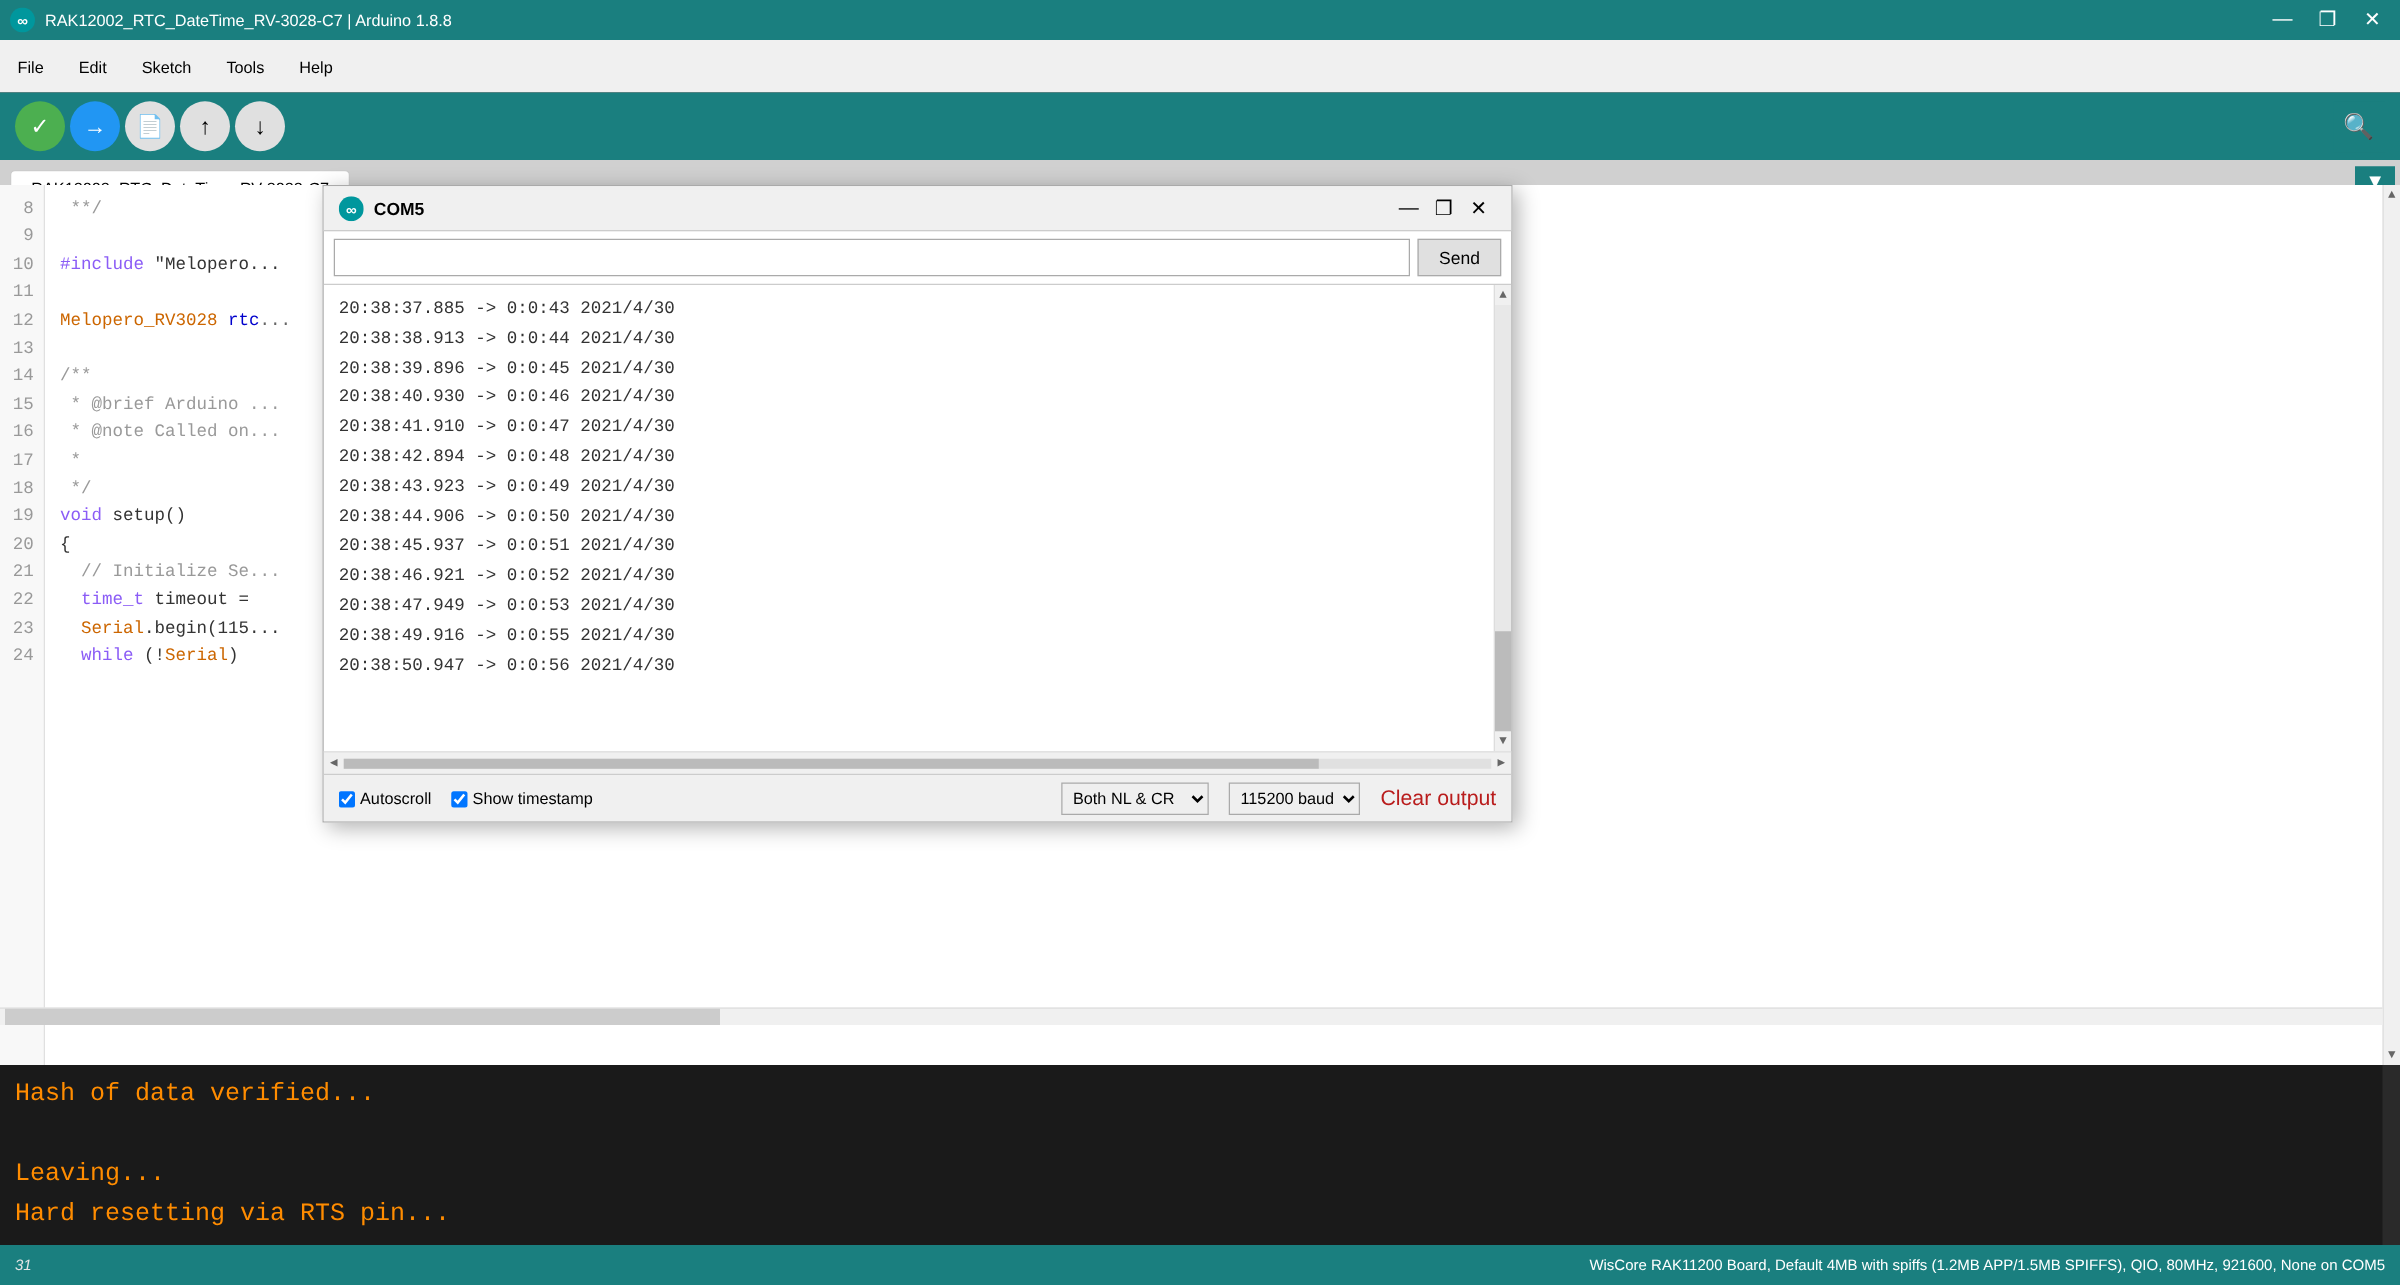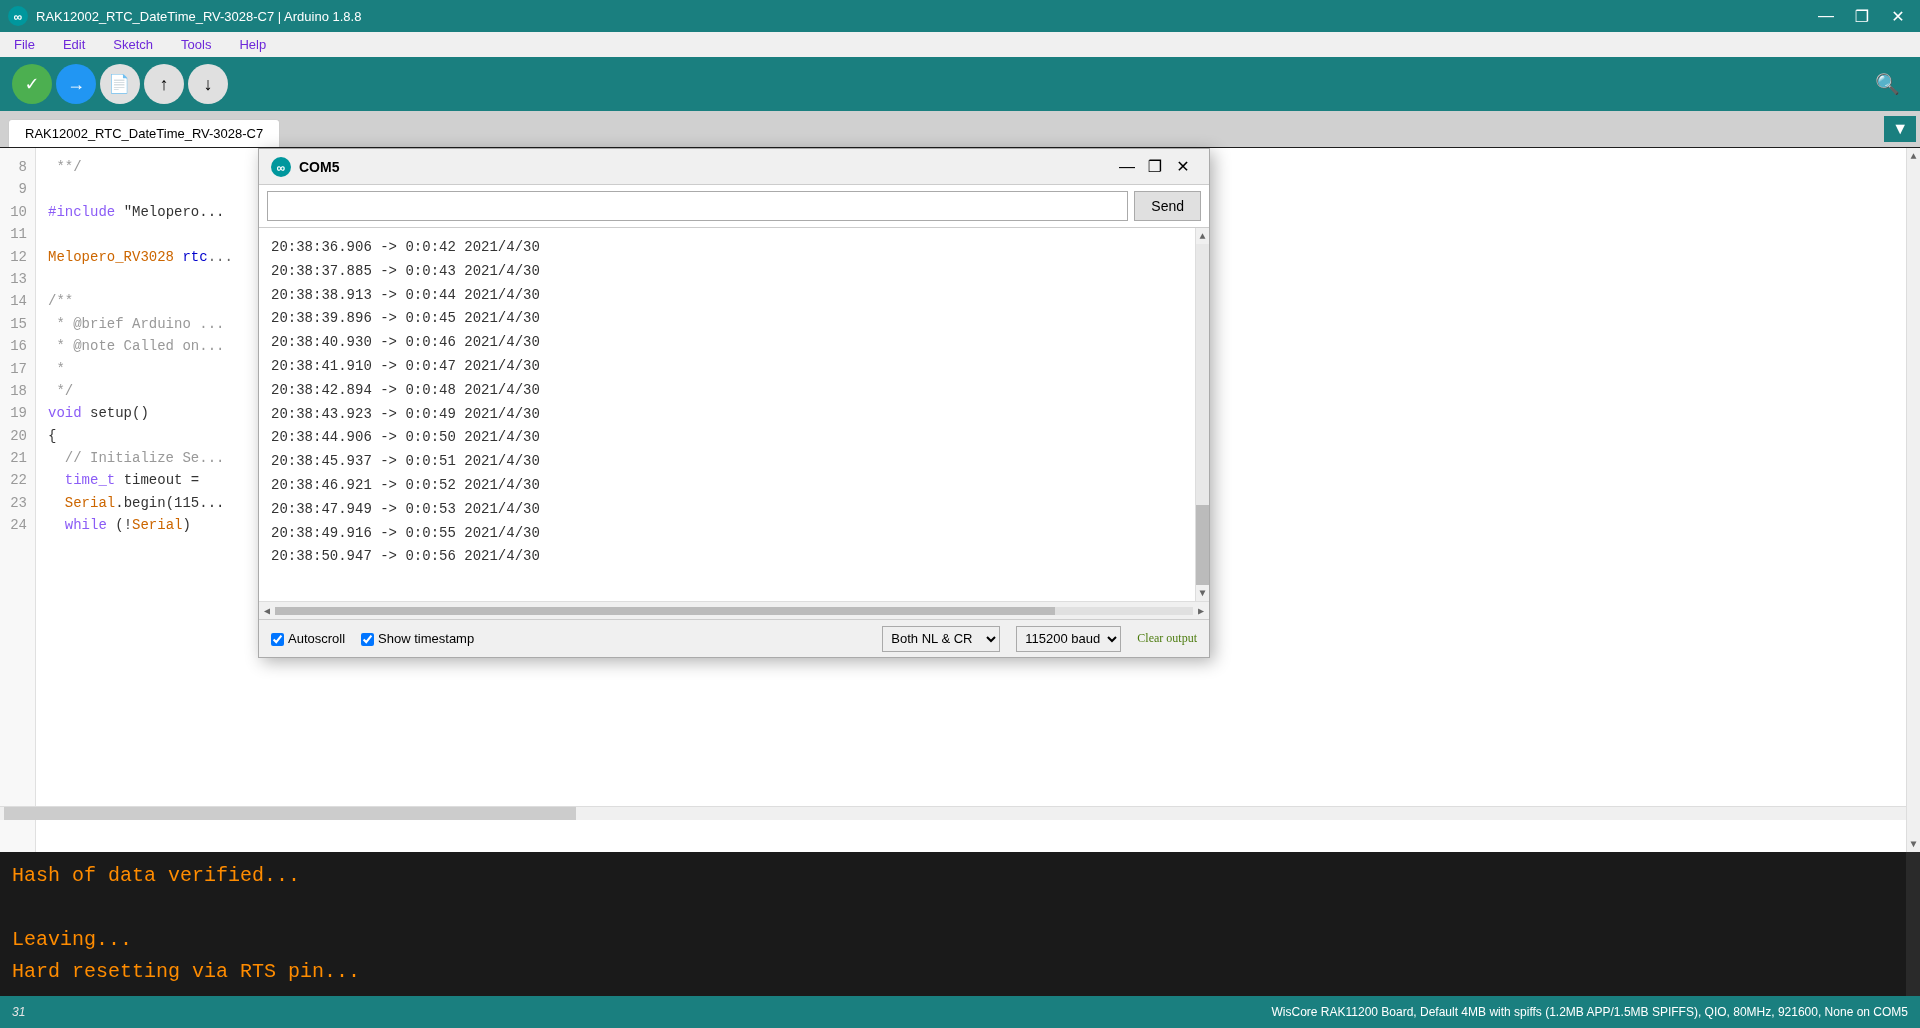--- a/index.html
+++ b/index.html
@@ -42,28 +42,28 @@
       width: 28px;
       height: 28px;
       display: flex;
       align-items: center;
       justify-content: center;
     }
 
     
     #menu-bar {
       background: #f0f0f0;
-      height: 25px;
+      height: 42px;
       display: flex;
       align-items: center;
       padding: 0 8px;
       gap: 16px;
       font-family: 'Segoe UI', sans-serif;
       font-size: 13px;
-      color: #6d28d9;
+      color: #000000;
     }
     .menu-item {
       cursor: pointer;
       padding: 2px 6px;
     }
 
     
     #toolbar {
       background: #1a7f7f;
       height: 54px;
@@ -301,24 +301,24 @@
       height: 26px;
       border: 1px solid #aaa;
       font-size: 13px;
       padding: 0 4px;
       cursor: pointer;
     }
     #clear-output-btn {
       margin-left: auto;
       background: none;
       border: none;
-      font-size: 12px;
-      cursor: pointer;
-      color: #4d7c0f;
-      font-family: Liberation Serif, serif;
+      font-size: 17px;
+      cursor: pointer;
+      color: #b91c1c;
+      font-family: Liberation Sans, sans-serif;
     }
   </style>
 </head>
 <body>
 
 <div id="title-bar">
   <div id="title-bar-left">
 
     <svg width="20" height="20" viewBox="0 0 20 20">
       <circle cx="10" cy="10" r="10" fill="#00979D"></circle>
@@ -437,21 +437,20 @@
     <button class="com5-btn">✕</button>
   </div>
 
   <div id="com5-input-row">
     <input id="com5-input" type="text" style="flex: 1 1 0%; height: 30px; border: 1px solid rgb(170, 170, 170); padding: 4px 8px; font-size: 13px;">
     <button id="com5-send-btn" style="background:#e0e0e0;border:1px solid #aaa;padding:4px 16px;font-size:14px;cursor:pointer;height:30px;">Send</button>
   </div>
 
   <div style="flex:1;display:flex;overflow:hidden;">
     <div id="com5-output" style="flex:1;overflow-y:scroll;padding:8px 12px;font-size:14px;font-family:'Consolas','Courier New',monospace;color:#333;line-height:1.7;background:white;">
-    <div class="serial-line">20:38:36.906 -&gt; 0:0:42 2021/4/30</div>
         <div class="serial-line">20:38:37.885 -&gt; 0:0:43 2021/4/30</div>
         <div class="serial-line">20:38:38.913 -&gt; 0:0:44 2021/4/30</div>
         <div class="serial-line">20:38:39.896 -&gt; 0:0:45 2021/4/30</div>
         <div class="serial-line">20:38:40.930 -&gt; 0:0:46 2021/4/30</div>
         <div class="serial-line">20:38:41.910 -&gt; 0:0:47 2021/4/30</div>
         <div class="serial-line">20:38:42.894 -&gt; 0:0:48 2021/4/30</div>
         <div class="serial-line">20:38:43.923 -&gt; 0:0:49 2021/4/30</div>
         <div class="serial-line">20:38:44.906 -&gt; 0:0:50 2021/4/30</div>
         <div class="serial-line">20:38:45.937 -&gt; 0:0:51 2021/4/30</div>
         <div class="serial-line">20:38:46.921 -&gt; 0:0:52 2021/4/30</div>

